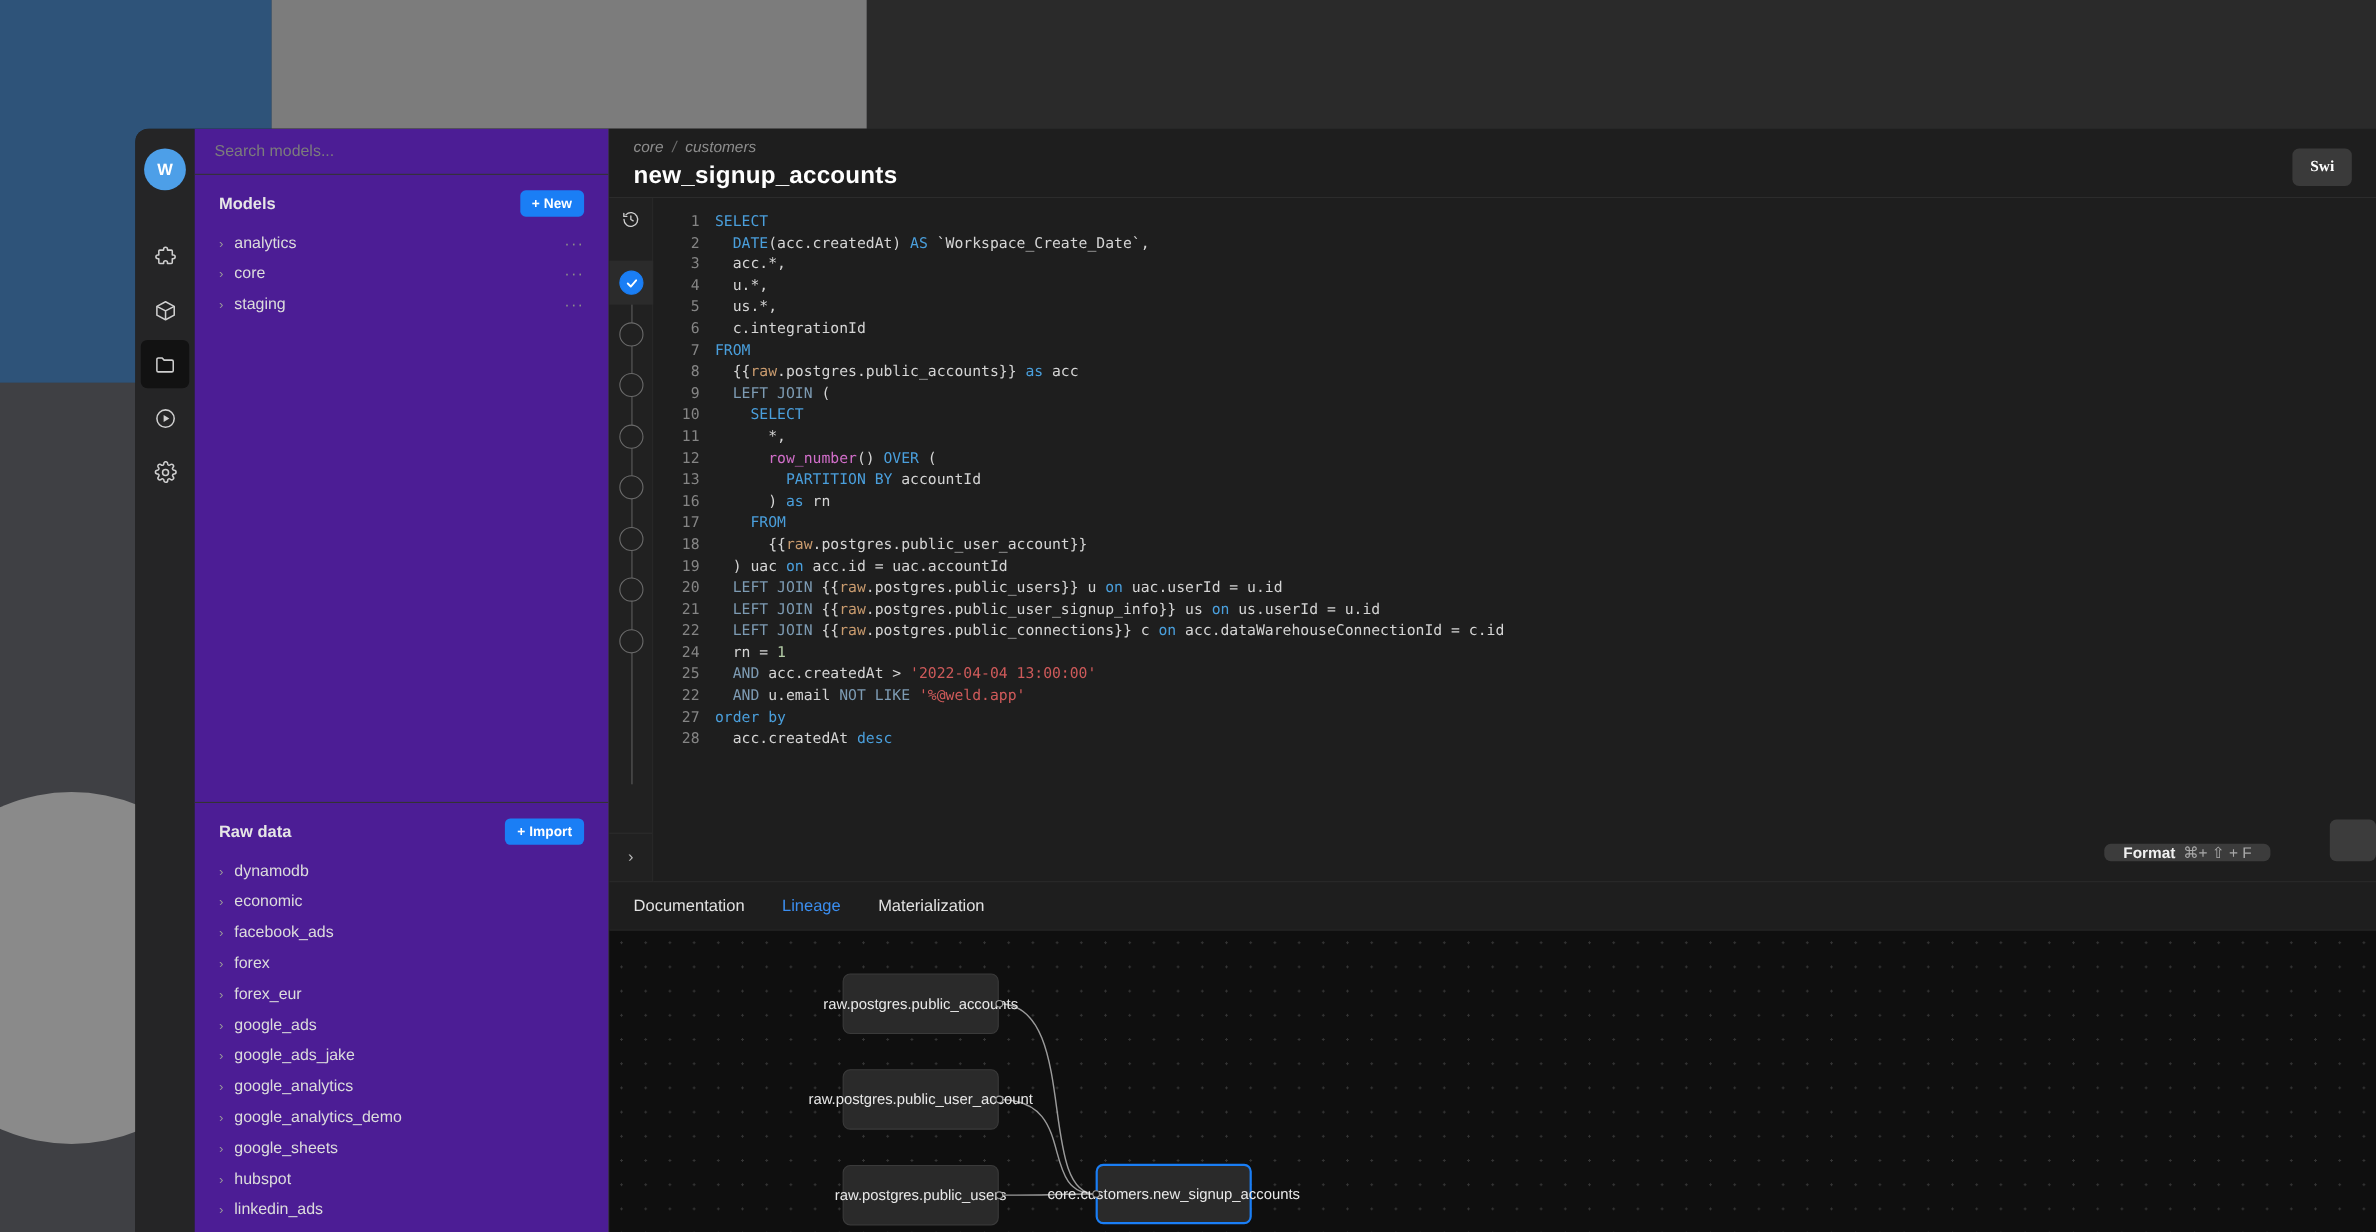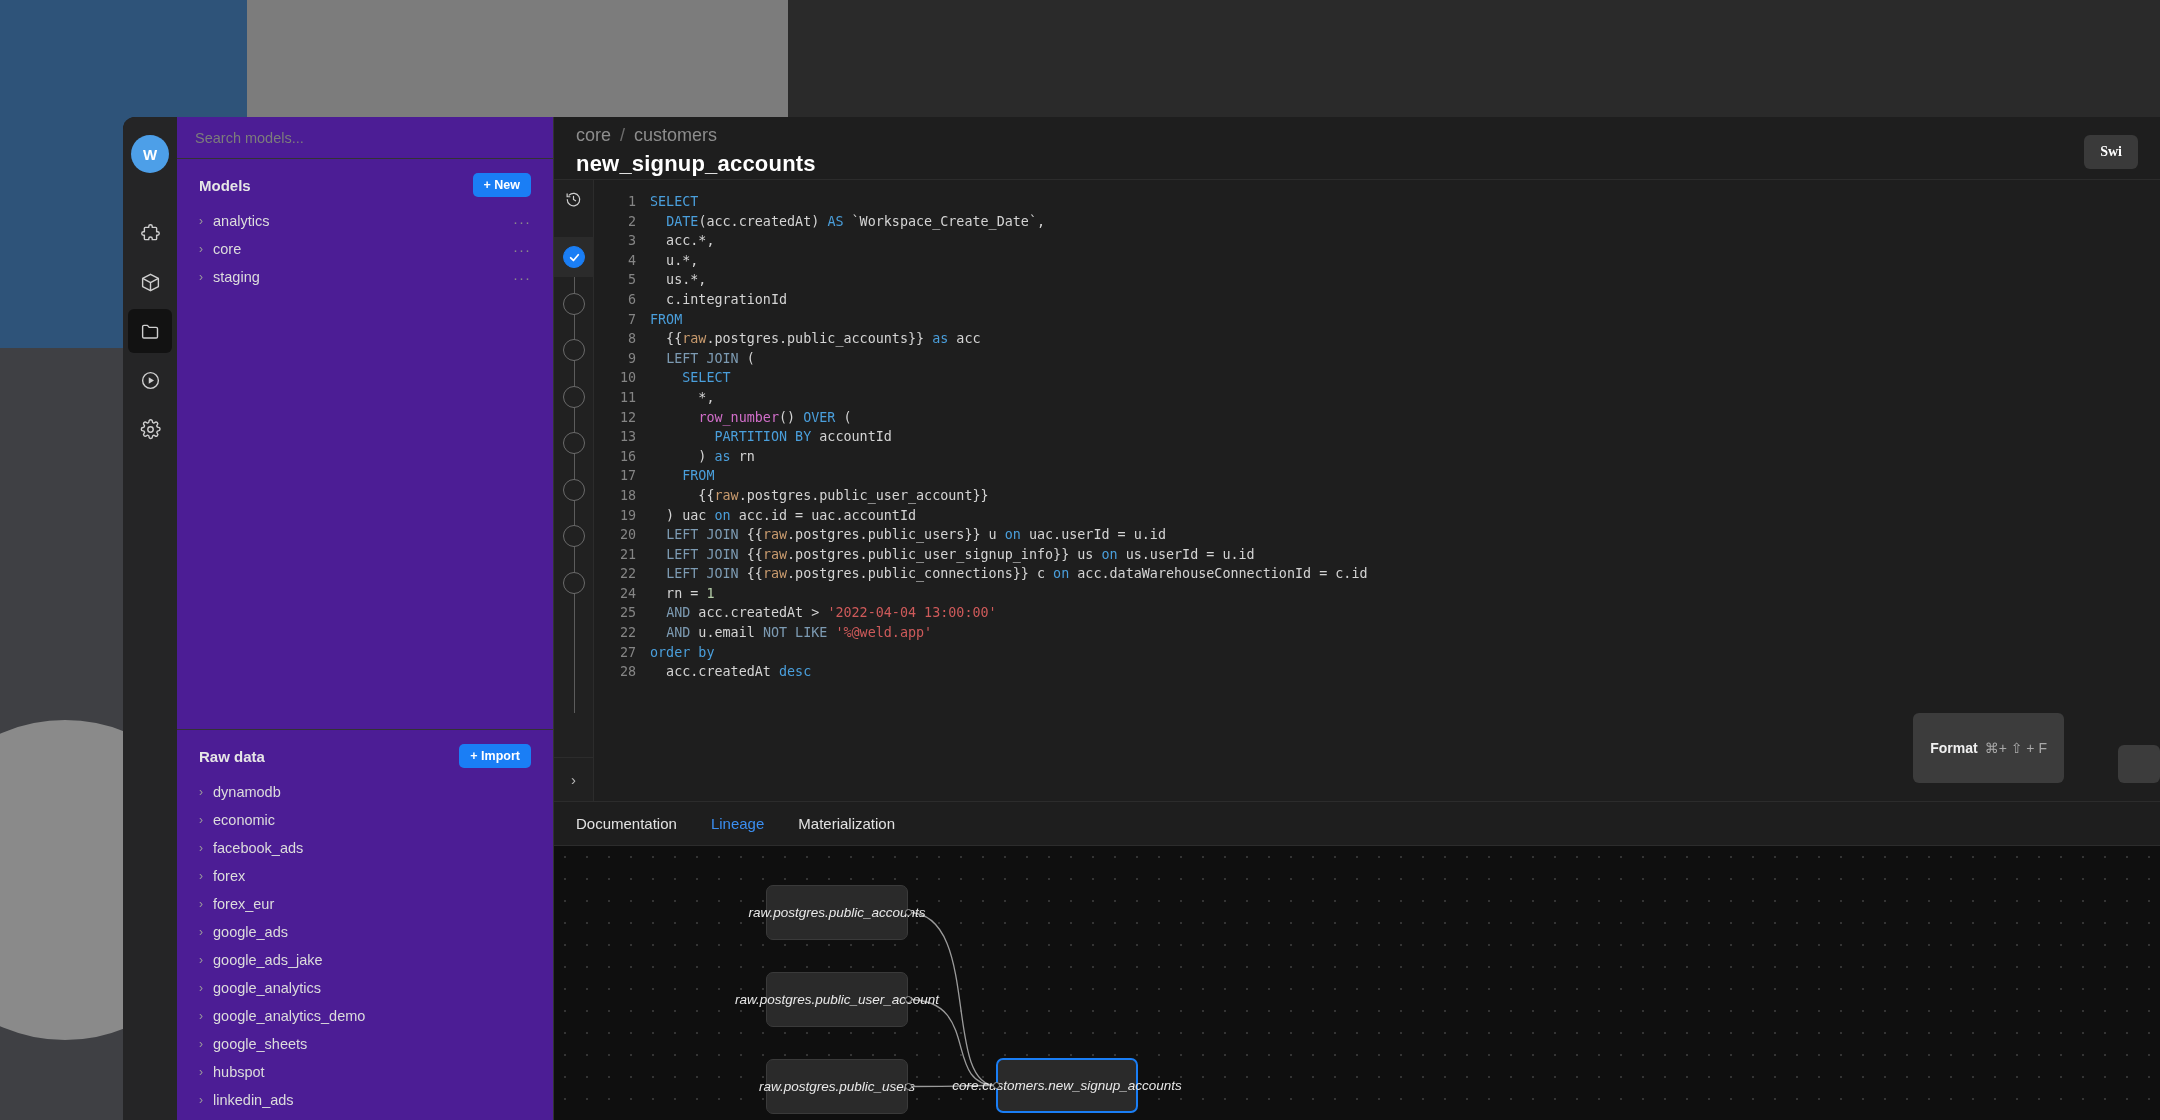--- a/index.html
+++ b/index.html
@@ -109,21 +109,21 @@
 
   
   .main { flex: 1; display: flex; flex-direction: column; min-width: 0; position: relative; background: #1e1e1e; }
 
   .topbar {
     height: 62px; flex-shrink: 0;
     display: flex; align-items: flex-start; justify-content: space-between;
     padding: 8px 22px 0 22px;
     background: #1e1e1e;
   }
-  .crumb { font-size: 18px; color: #8d8d8d; }
+  .crumb { font-size: 14px; color: #8d8d8d; font-style: italic; }
   .crumb .sep { margin: 0 4px; color: #6d6d6d; }
   .page-title { font-size: 22px; font-weight: 700; color: #fff; margin-top: 5px; letter-spacing: .2px; }
   .switch-btn {
     background: #3a3a3a; color: #fff; font-size: 14px; font-weight: 600;
     border: none; border-radius: 6px; padding: 9px 16px; font-family: Liberation Serif, serif;
     margin-top: 10px; white-space: nowrap;
   }
 
   
   .editor-area { display: flex; flex-shrink: 0; height: 622px; border-top: 1px solid #2c2c2c; position: relative; }
@@ -163,21 +163,21 @@
   .id  { color: #d4d4d4; }
   .tpl { color: #c99b6e; }            
   .str { color: #ce5a5a; }            
   .bt  { color: #d4d4d4; }            
   .num { color: #b5cea8; }
   .op  { color: #d4d4d4; }            
 
   .format-btn {
     position: absolute; right: 96px; bottom: 18px;
     background: #3c3c3c; color: #f0f0f0; font-size: 14px; font-weight: 700;
-    border: none; border-radius: 6px; padding: 27px 17px; font-family: inherit;
+    border: none; border-radius: 6px; padding: 0 17px; font-family: inherit;
   }
   .format-btn .sc { color: #a9a9a9; font-weight: 400; margin-left: 7px; }
   .run-stub {
     position: absolute; right: 0px; bottom: 18px; width: 42px; height: 38px;
     background: #3c3c3c; border-radius: 6px;
   }
 
   
   .tabs {
     height: 44px; flex-shrink: 0; display: flex; align-items: center;
@@ -193,21 +193,20 @@
     background-image: radial-gradient(#343434 1.1px, transparent 1.1px);
     background-size: 22px 22px;
     border-top: 1px solid #2c2c2c;
   }
   .gnode {
     position: absolute;
     background: #2a2a2a; border: 1px solid #3a3a3a; border-radius: 7px;
     color: #e9e9e9; font-size: 13.5px; line-height: 1.45;
     display: flex; align-items: center; justify-content: center; text-align: center;
     padding: 4px 8px;
-    font-style: italic;
   }
   .gnode.sel { border: 2px solid #1a7ef5; }
   .port {
     position: absolute; width: 7px; height: 7px; border-radius: 50%;
     border: 1px solid #9b9b9b; background: #0f0f0f;
   }
   .graph svg { position: absolute; left: 0; top: 0; overflow: visible; }
 </style>
 </head>
 <body>

